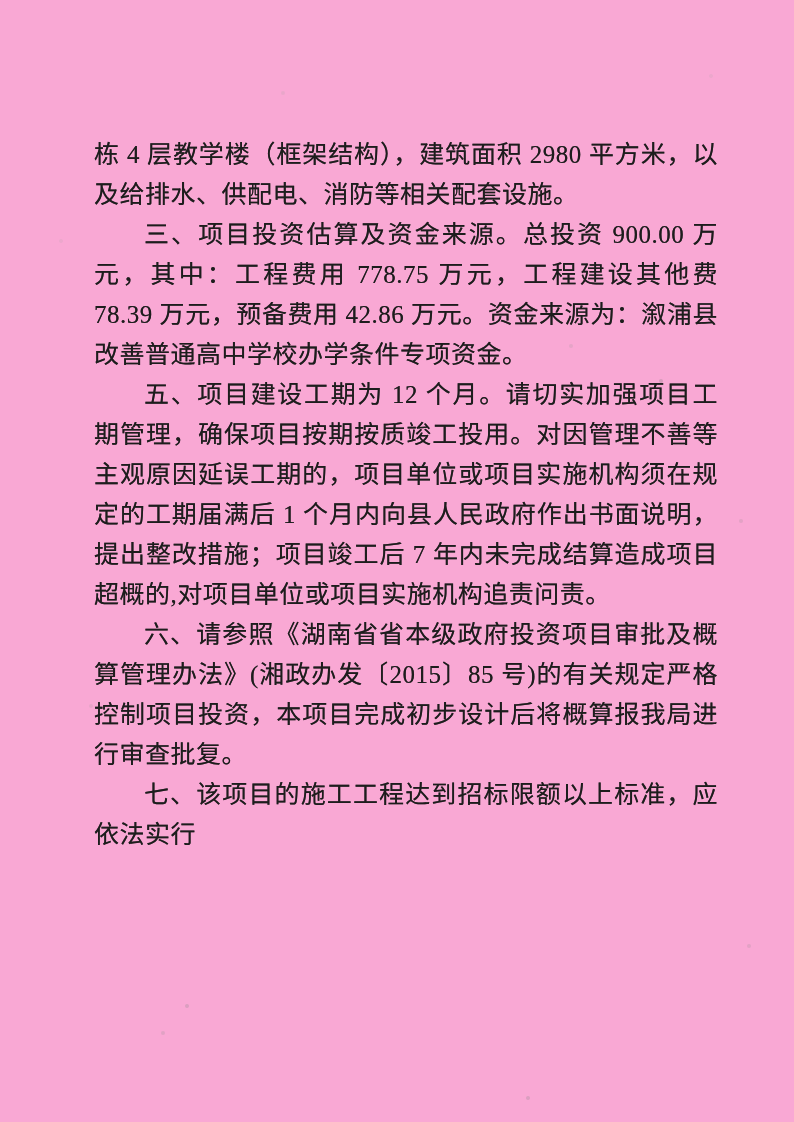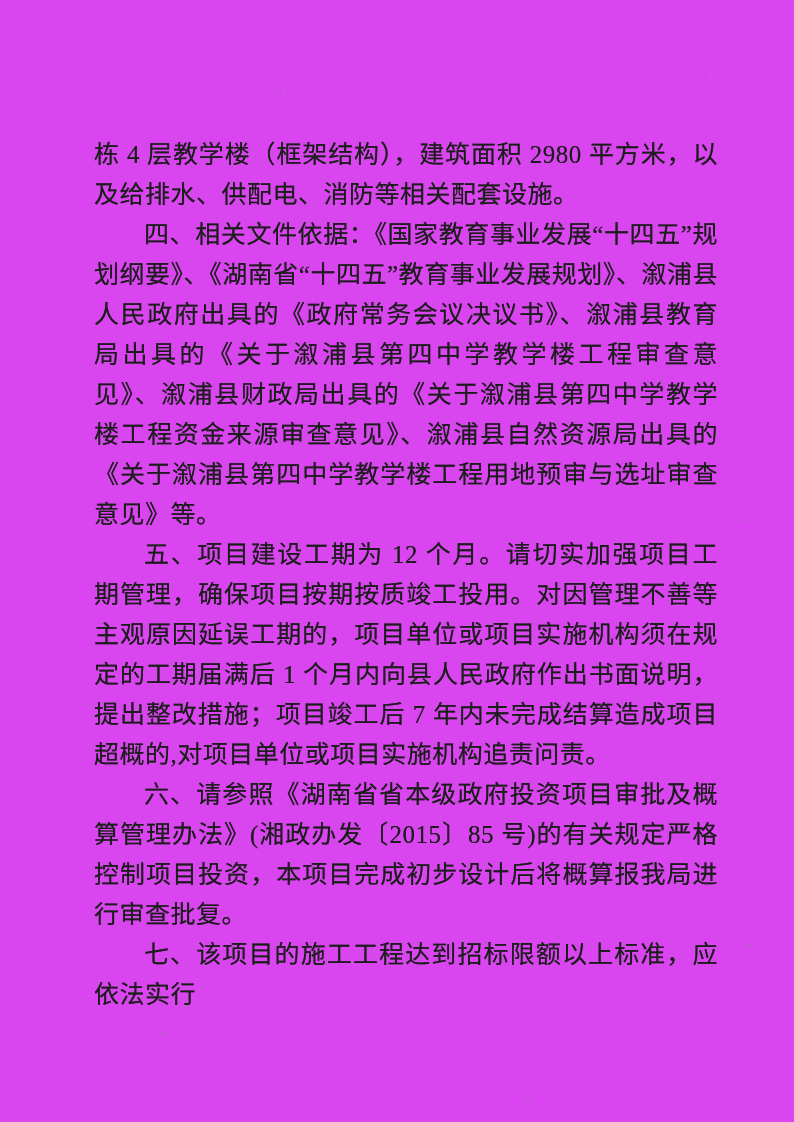--- a/index.html
+++ b/index.html
@@ -6,21 +6,21 @@
   html, body {
     margin: 0;
     padding: 0;
     background: #e8e8e8;
   }
   .page {
     position: relative;
     width: 794px;
     height: 1122px;
     margin: 0 auto;
-    background: #d946ef;
+    background: #f9a8d4;
     overflow: hidden;
     font-family: "Liberation Serif", "DejaVu Serif", serif;
   }
   
   .noise {
     position: absolute;
     top: 0; left: 0;
     width: 2px; height: 2px;
     border-radius: 50%;
     background: transparent;
@@ -63,18 +63,18 @@
     text-indent: 2em;
   }
 </style>
 </head>
 <body>
 
 <div class="page">
   <div class="noise"></div>
   <div class="text-block">
       <p class="para">栋 4 层教学楼（框架结构），建筑面积 2980 平方米，以及给排水、供配电、消防等相关配套设施。</p>
-      <p class="para indent">四、相关文件依据：《国家教育事业发展“十四五”规划纲要》、《湖南省“十四五”教育事业发展规划》、溆浦县人民政府出具的《政府常务会议决议书》、溆浦县教育局出具的《关于溆浦县第四中学教学楼工程审查意见》、溆浦县财政局出具的《关于溆浦县第四中学教学楼工程资金来源审查意见》、溆浦县自然资源局出具的《关于溆浦县第四中学教学楼工程用地预审与选址审查意见》等。</p>
+      <p class="para indent">三、项目投资估算及资金来源。总投资 900.00 万元，其中：工程费用 778.75 万元，工程建设其他费 78.39 万元，预备费用 42.86 万元。资金来源为：溆浦县改善普通高中学校办学条件专项资金。</p>
       <p class="para indent">五、项目建设工期为 12 个月。请切实加强项目工期管理，确保项目按期按质竣工投用。对因管理不善等主观原因延误工期的，项目单位或项目实施机构须在规定的工期届满后 1 个月内向县人民政府作出书面说明，提出整改措施；项目竣工后 7 年内未完成结算造成项目超概的,对项目单位或项目实施机构追责问责。</p>
       <p class="para indent">六、请参照《湖南省省本级政府投资项目审批及概算管理办法》(湘政办发〔2015〕85 号)的有关规定严格控制项目投资，本项目完成初步设计后将概算报我局进行审查批复。</p>
       <p class="para indent">七、该项目的施工工程达到招标限额以上标准，应依法实行</p>
     </div>
 </div>
 
 </body></html>

